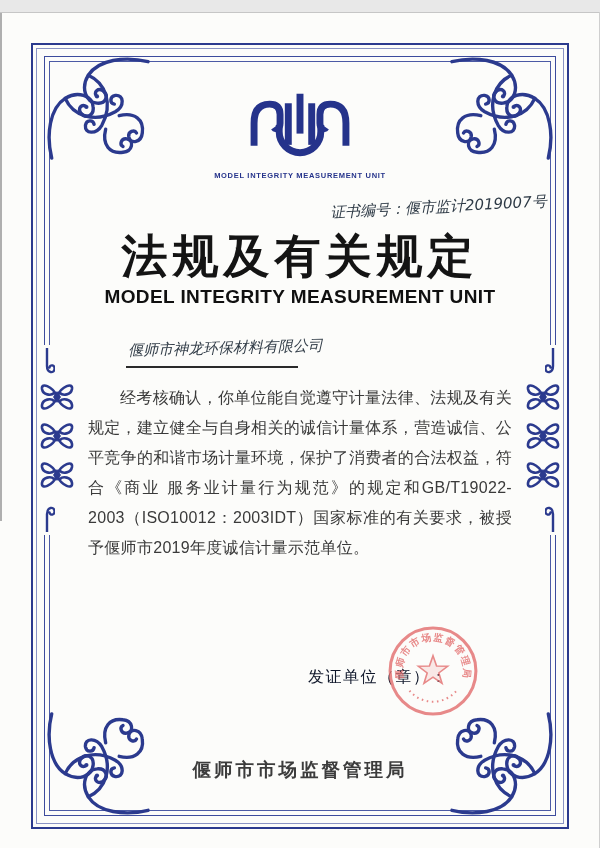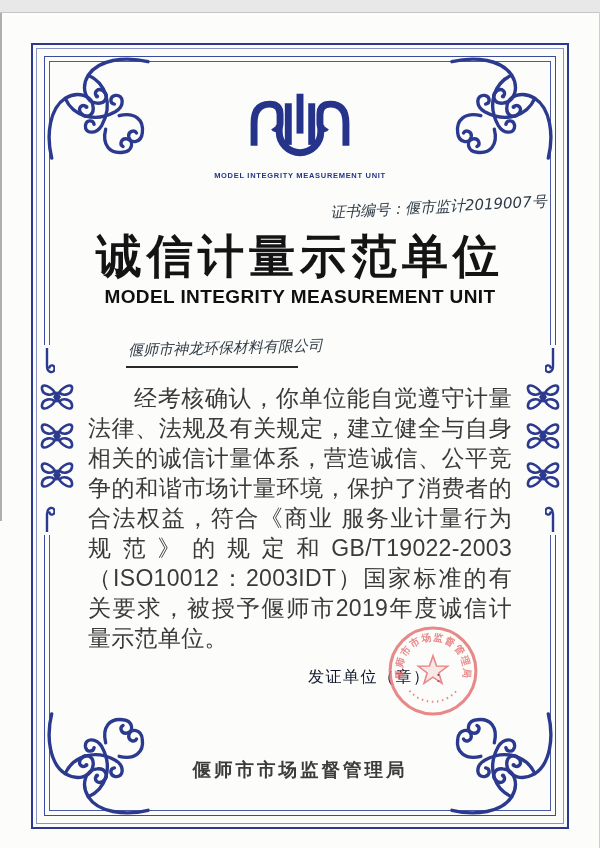--- a/index.html
+++ b/index.html
@@ -49,21 +49,21 @@
     font-family:"Liberation Serif","DejaVu Serif",serif;font-weight:900;
     font-size:46px;letter-spacing:5px;color:#141414;}
   .title-en{position:absolute;left:0;top:274px;width:100%;text-align:center;
     font-weight:bold;font-size:19px;letter-spacing:.4px;color:#101010;}
   
   .awardee{position:absolute;left:128px;top:327px;width:180px;
     transform:rotate(-1.5deg);font-size:15px;color:#333e49;white-space:nowrap;}
   .awardee-underline{position:absolute;left:126px;top:354px;width:172px;height:1.5px;background:#2a2a2a;}
   
   .body-text{position:absolute;left:88px;top:371px;width:424px;
-    font-size:23px;line-height:30px;text-align:justify;text-indent:2em;
+    font-size:16px;line-height:30px;text-align:justify;text-indent:2em;
     color:var(--body-gray);letter-spacing:.3px;}
   
   .issuer-line{position:absolute;left:308px;top:655px;font-size:16px;
     letter-spacing:1.5px;color:#0f172a;}
   .seal{position:absolute;left:386px;top:612px;width:94px;height:94px;opacity:.8;}
   
   .org-name{position:absolute;left:0;top:745px;width:100%;text-align:center;
     font-size:18.5px;font-weight:600;letter-spacing:3px;color:#3c3c3c;}
 </style>
 </head>
@@ -155,21 +155,21 @@
       <path d="M17 62 L17 36 C17 20 24 14 35 14 C44 14 47 19 47 26 L47 36 C47 42 42 44 40 41"></path>
       <path d="M123 62 L123 36 C123 20 116 14 105 14 C96 14 93 19 93 26 L93 36 C93 42 98 44 100 41"></path>
     </g>
   </svg>
   <div class="logo-wordmark">MODEL INTEGRITY MEASUREMENT UNIT</div>
 
   <div class="cert-no handwriting">
     <span>证书编号：</span><span>偃市监计2019007号</span>
   </div>
 
-  <div class="title-cn">诚信计量示范单位</div>
+  <div class="title-cn">法规及有关规定</div>
   <div class="title-en">MODEL INTEGRITY MEASUREMENT UNIT</div>
 
   <div class="awardee handwriting">偃师市神龙环保材料有限公司</div>
   <div class="awardee-underline"></div>
 
   <p class="body-text">经考核确认，你单位能自觉遵守计量法律、法规及有关规定，建立健全与自身相关的诚信计量体系，营造诚信、公平竞争的和谐市场计量环境，保护了消费者的合法权益，符合《商业 服务业计量行为规范》的规定和GB/T19022-2003（ISO10012：2003IDT）国家标准的有关要求，被授予偃师市2019年度诚信计量示范单位。</p>
 
   <div class="issuer-line">发证单位（章）：</div>
 
   <svg class="seal" viewBox="0 0 92 92">

